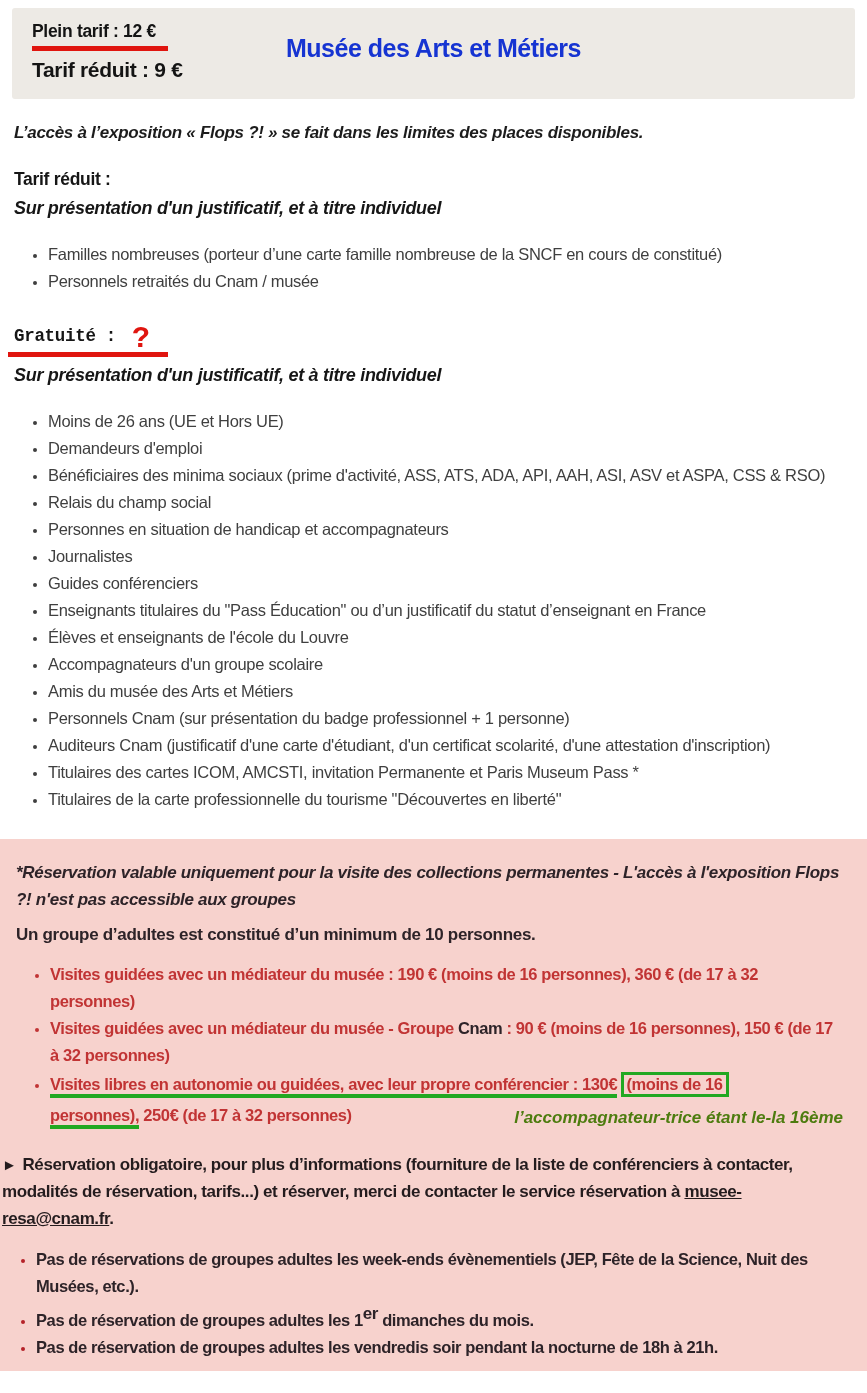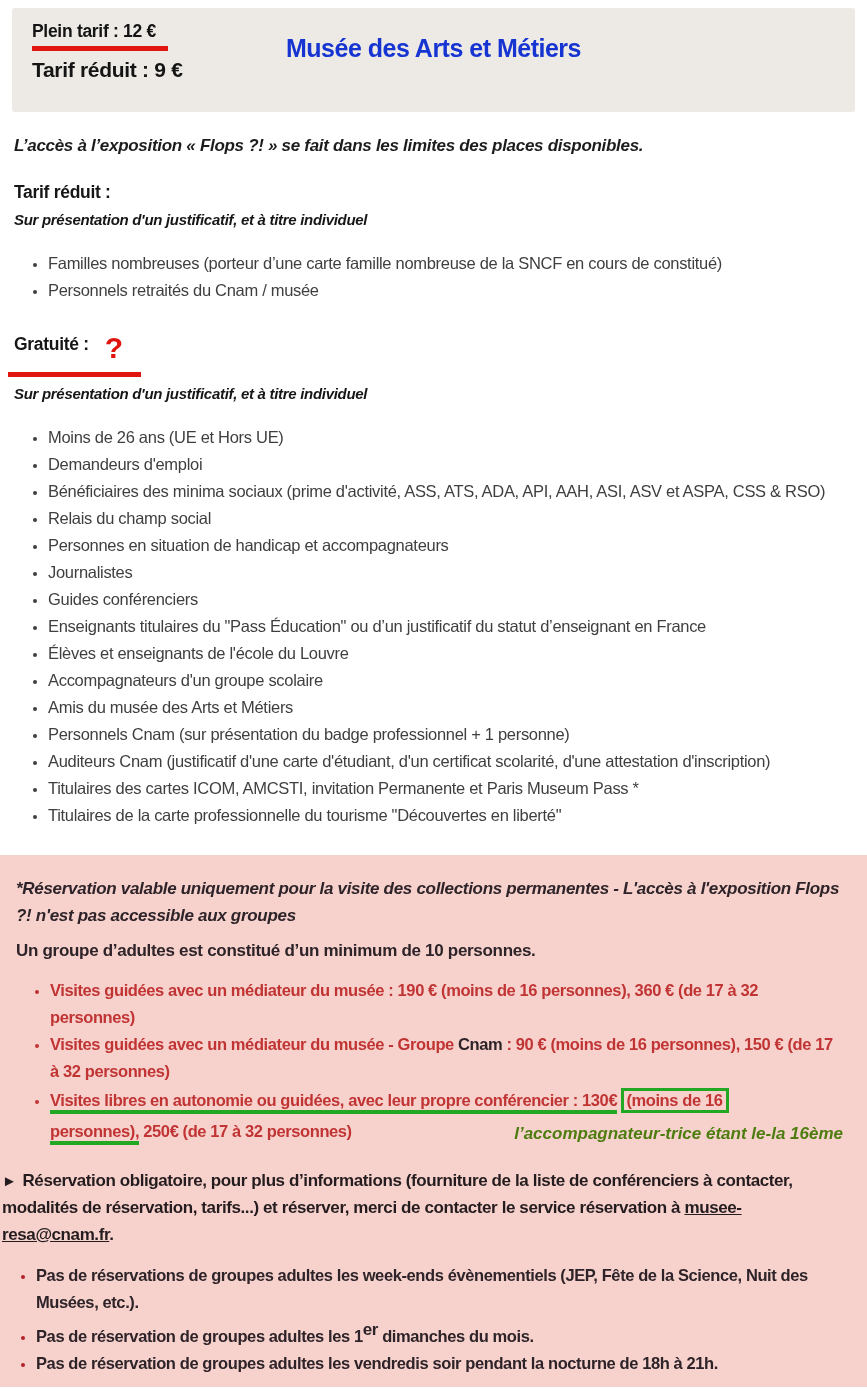--- a/index.html
+++ b/index.html
@@ -6,21 +6,21 @@
   html, body { margin:0; padding:0; }
   body {
     width:867px; height:1393px; overflow:hidden;
     background:#ffffff;
     font-family:"Liberation Sans", sans-serif;
     color:#3f3f3f; letter-spacing:-0.3px;
   }
 
   
   .header-box {
-    position:relative; margin:8px 12px 0 12px; height:104px;
+    position:relative; margin:8px 12px 0 12px; height:91px;
     background:#edeae5; border-radius:3px;
   }
   .tariffs { position:absolute; left:20px; top:11px; }
   .price-full {
     display:inline-block; font-weight:bold; font-size:17.5px; color:#141414;
     padding:2px 12px 4px 0; border-bottom:5px solid #e0150f;
   }
   .price-reduced {
     display:block; font-weight:bold; font-size:21px; color:#141414; margin-top:7px;
   }
@@ -33,31 +33,31 @@
   .content { padding:0 14px; }
   .intro {
     margin:24px 0 0 0; font-style:italic; font-weight:bold;
     font-size:17px; color:#1c1c1c;
   }
   .section-heading {
     margin:26px 0 0 0; font-weight:bold; font-size:17.5px; color:#161616;
   }
   .section-sub {
     margin:8px 0 0 0; font-style:italic; font-weight:bold;
-    font-size:15px; color:#161616;
+    font-size:18px; color:#161616;
   }
   ul { margin:22px 0 0 0; padding:0 0 0 34px; }
   li { font-size:16.5px; line-height:27px; }
   .plain-list li { color:#3f3f3f; }
   .plain-list li::marker { color:#3f3f3f; font-size:13px; }
 
   
   .gratuite-row {
-    margin:30px 0 0 0; display:inline-flex; align-items:flex-start;
-    border-bottom:5px solid #e0150f; padding:0 18px 16px 0; margin-left:-6px; padding-left:6px;
+    margin:30px 0 0 0; display:inline-flex; align-items:center;
+    border-bottom:5px solid #e0150f; padding:0 18px 5px 0; margin-left:-6px; padding-left:6px;font-family:Liberation Mono, monospace;
   }
   .gratuite-row .section-heading { margin:0; }
   .q-mark {
     color:#e0150f; font-weight:bold; font-size:30px; line-height:22px;
     margin-left:16px; position:relative; top:3px;
   }
 
   
   .groups-box {
     margin-top:26px; background:#f7d2cd; padding:12px 24px 10px 16px;

